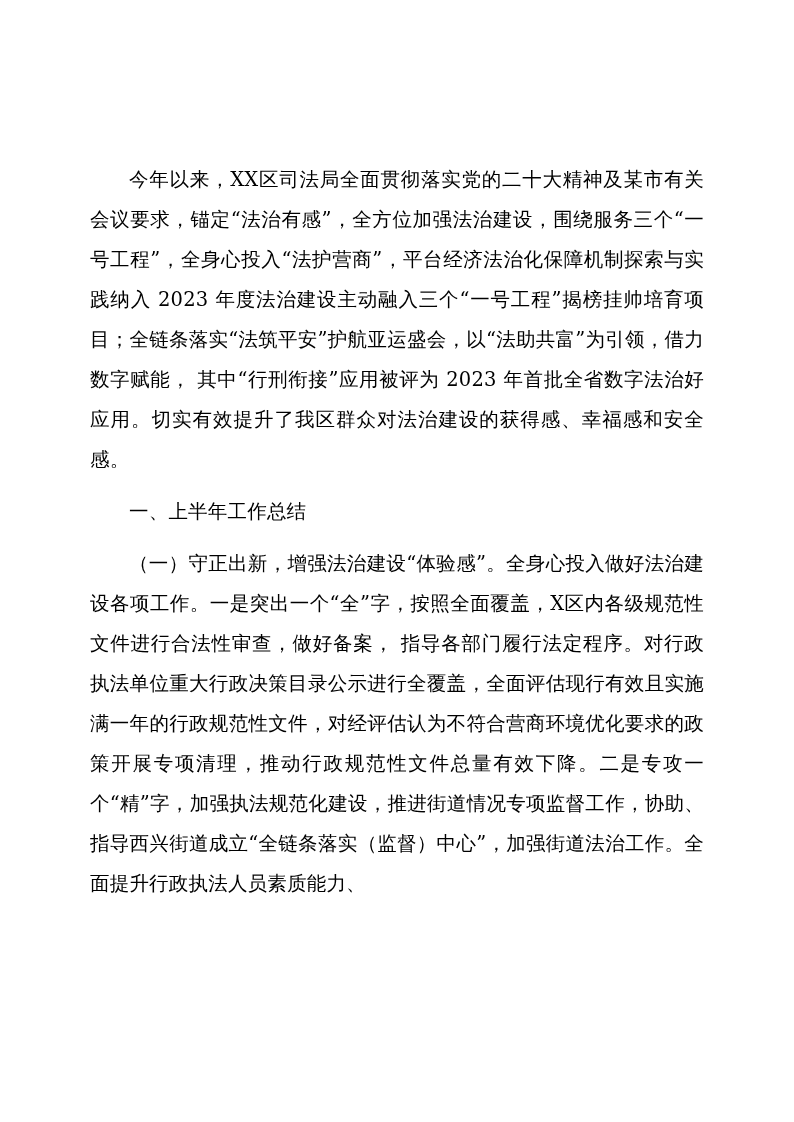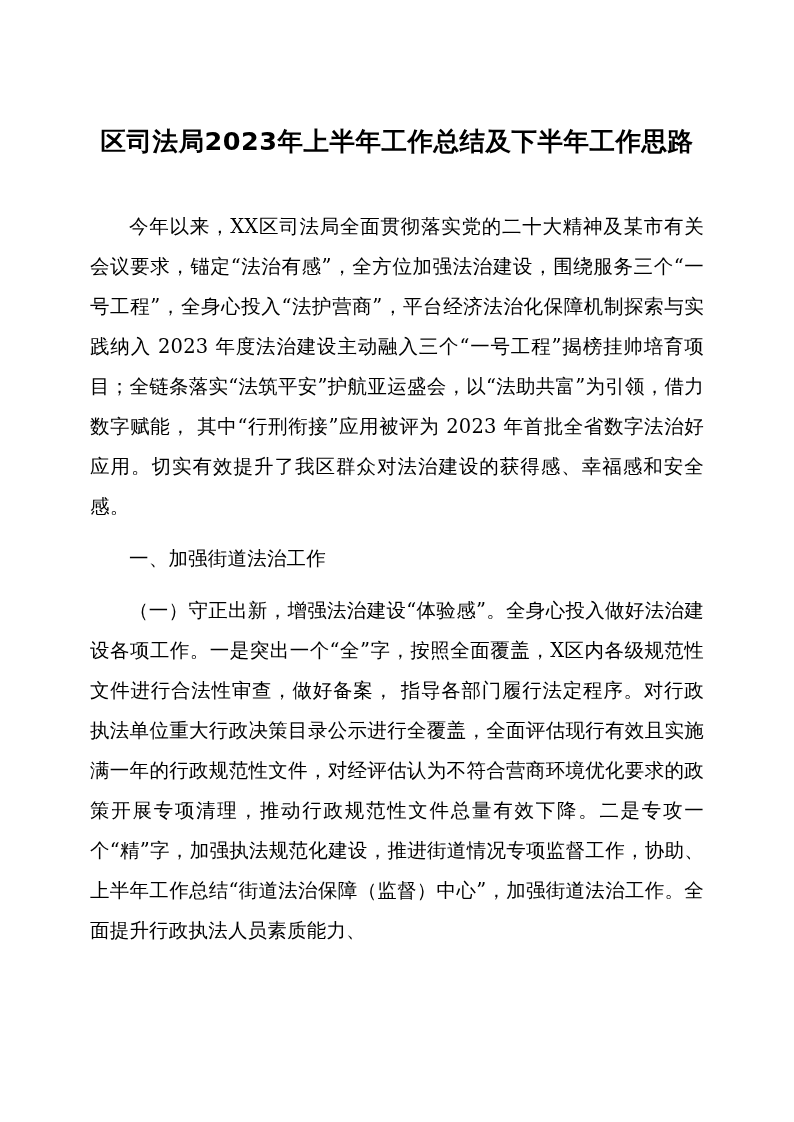--- a/index.html
+++ b/index.html
@@ -44,21 +44,20 @@
   }
   p.para.section {
     text-indent: 2em;
   }
 </style>
 </head>
 <body>
 
 <div class="page">
 
-  <h1 class="doc-title">区司法局2023年上半年工作总结及下半年工作思路</h1>
 
   <div class="body-block">
     <p class="para">今年以来，XX区司法局全面贯彻落实党的二十大精神及某市有关会议要求，锚定“法治有感”，全方位加强法治建设，围绕服务三个“一号工程”，全身心投入“法护营商”，平台经济法治化保障机制探索与实践纳入 2023 年度法治建设主动融入三个“一号工程”揭榜挂帅培育项目；全链条落实“法筑平安”护航亚运盛会，以“法助共富”为引领，借力数字赋能， 其中“行刑衔接”应用被评为 2023 年首批全省数字法治好应用。切实有效提升了我区群众对法治建设的获得感、幸福感和安全感。</p>
-    <p class="para section">一、加强街道法治工作</p>
-    <p class="para">（一）守正出新，增强法治建设“体验感”。全身心投入做好法治建设各项工作。一是突出一个“全”字，按照全面覆盖，X区内各级规范性文件进行合法性审查，做好备案， 指导各部门履行法定程序。对行政执法单位重大行政决策目录公示进行全覆盖，全面评估现行有效且实施满一年的行政规范性文件，对经评估认为不符合营商环境优化要求的政策开展专项清理，推动行政规范性文件总量有效下降。二是专攻一个“精”字，加强执法规范化建设，推进街道情况专项监督工作，协助、上半年工作总结“街道法治保障（监督）中心”，加强街道法治工作。全面提升行政执法人员素质能力、</p>
+    <p class="para section">一、上半年工作总结</p>
+    <p class="para">（一）守正出新，增强法治建设“体验感”。全身心投入做好法治建设各项工作。一是突出一个“全”字，按照全面覆盖，X区内各级规范性文件进行合法性审查，做好备案， 指导各部门履行法定程序。对行政执法单位重大行政决策目录公示进行全覆盖，全面评估现行有效且实施满一年的行政规范性文件，对经评估认为不符合营商环境优化要求的政策开展专项清理，推动行政规范性文件总量有效下降。二是专攻一个“精”字，加强执法规范化建设，推进街道情况专项监督工作，协助、指导西兴街道成立“全链条落实（监督）中心”，加强街道法治工作。全面提升行政执法人员素质能力、</p>
   </div>
 
 </div>
 
 </body></html>

